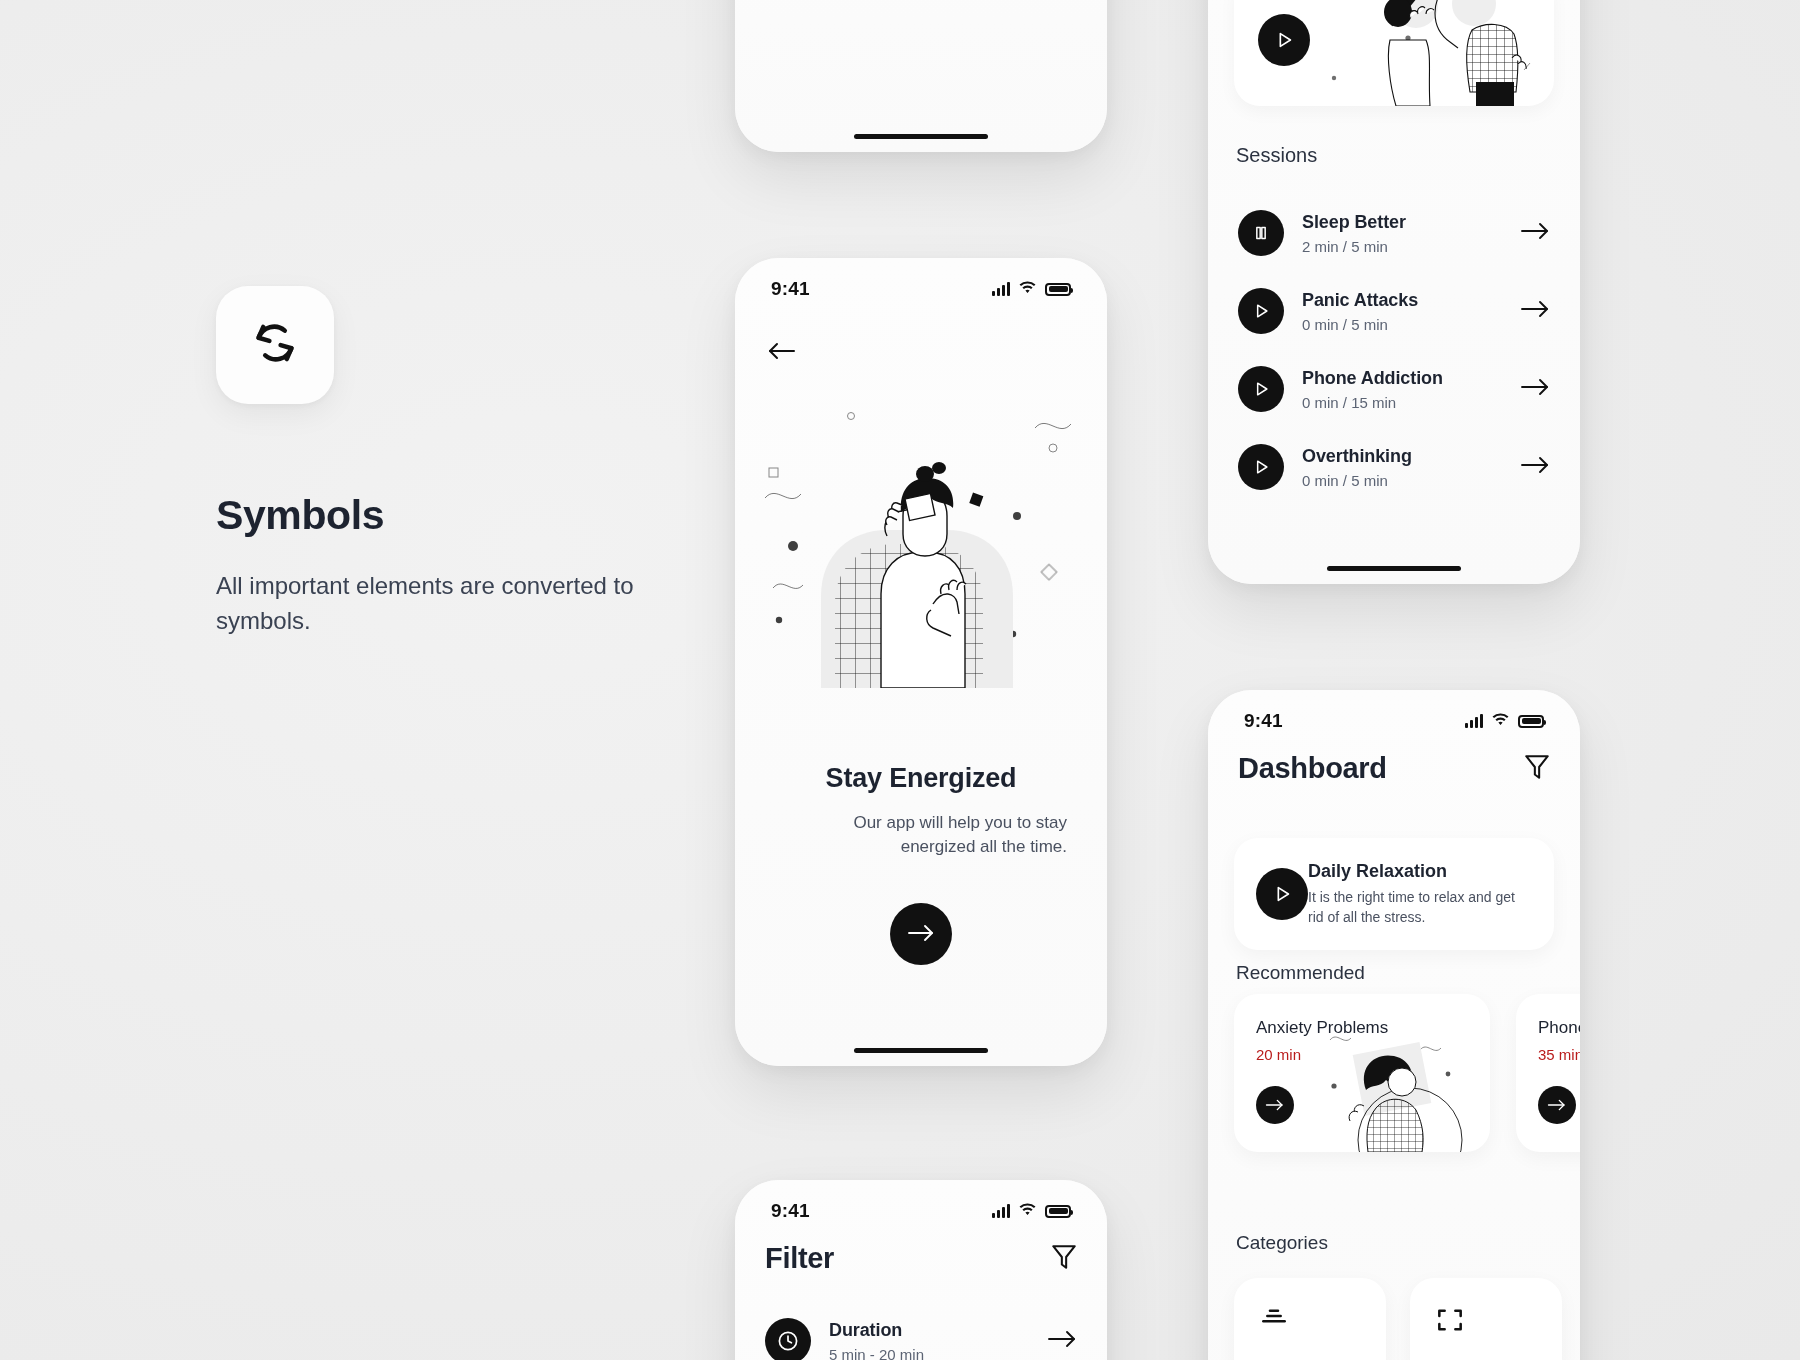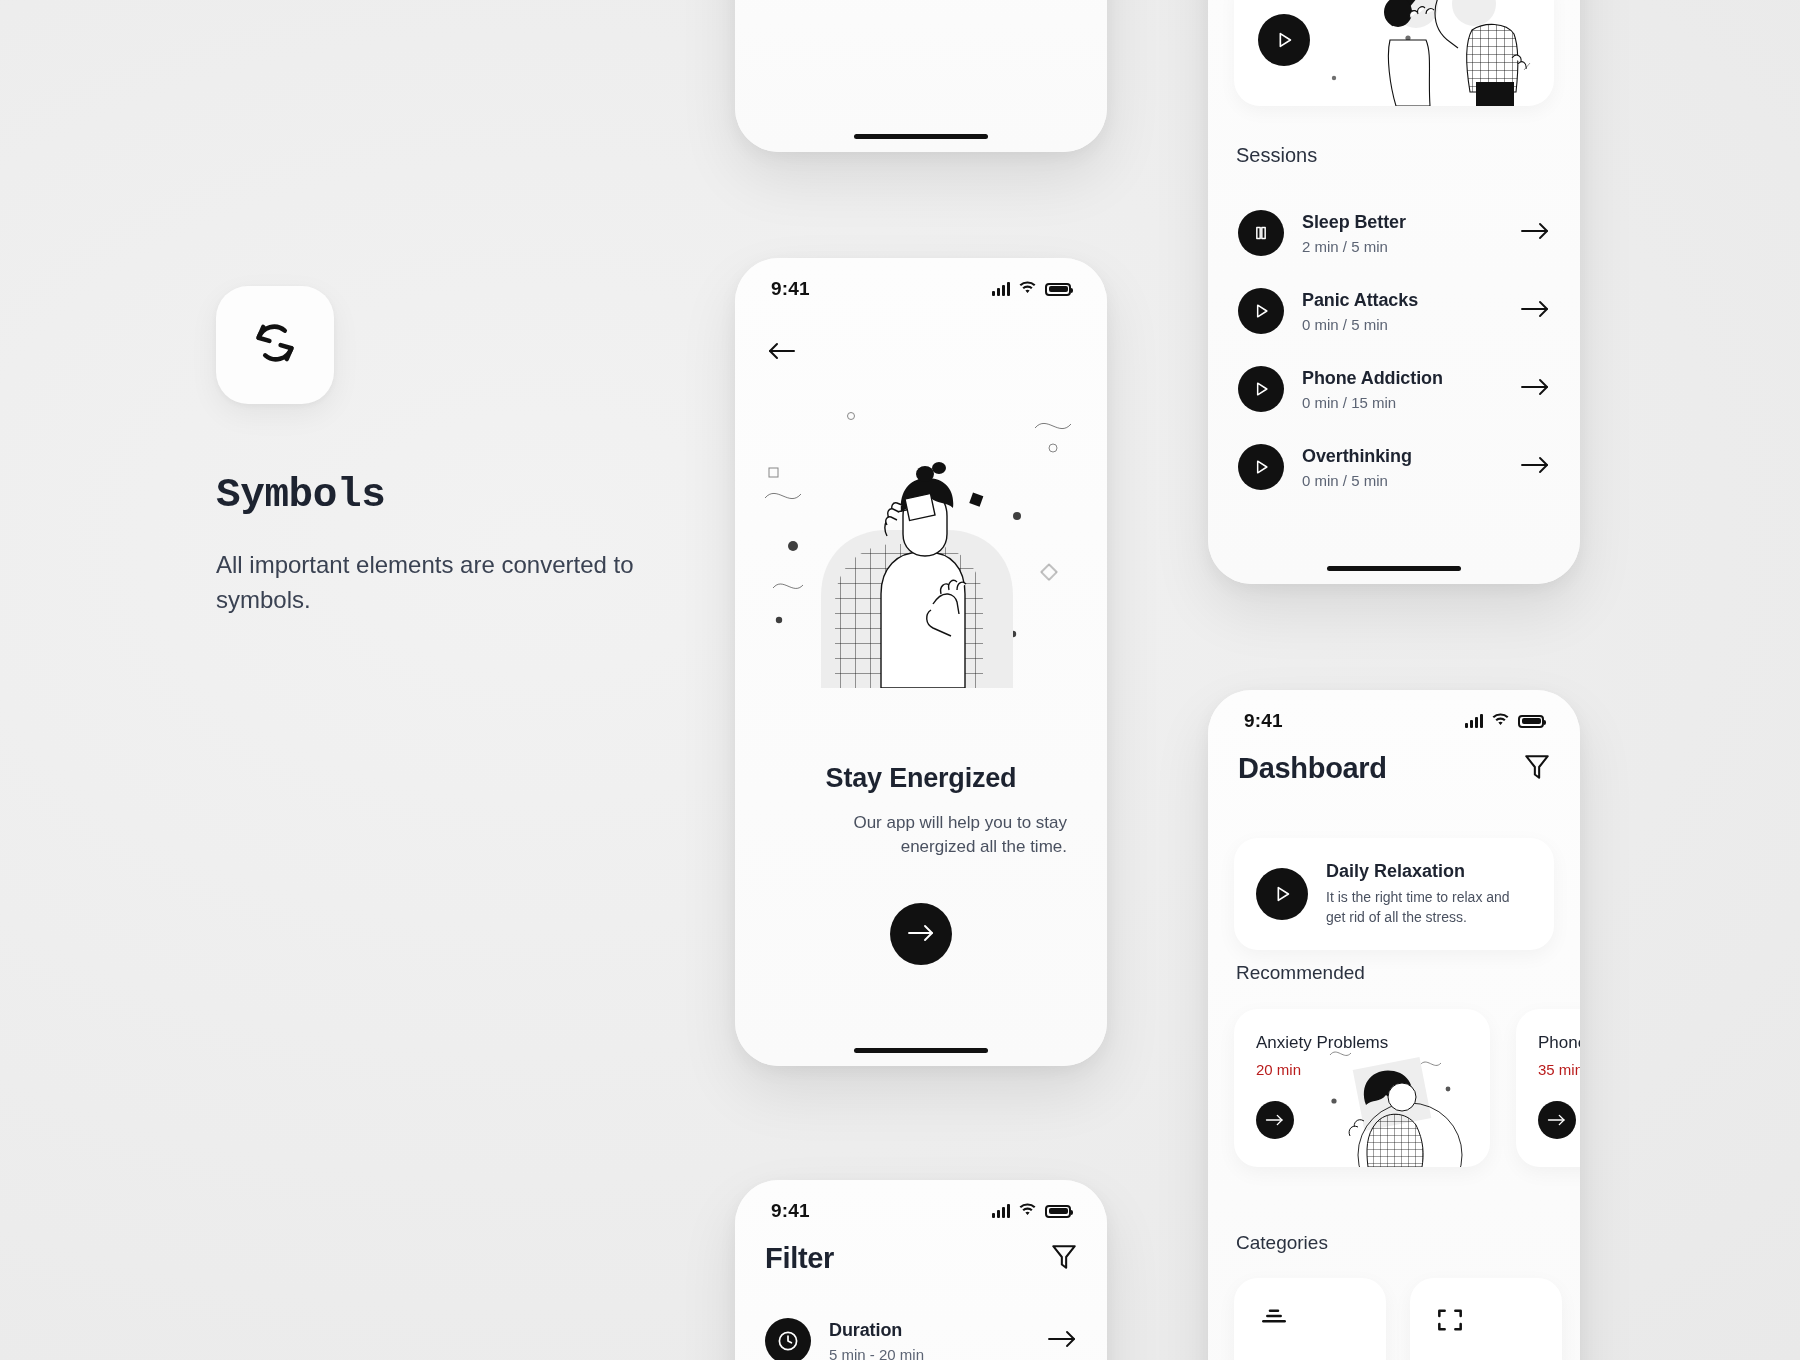--- a/index.html
+++ b/index.html
@@ -14,21 +14,21 @@
 
   
   .features { position: absolute; left: 216px; top: 286px; width: 420px; }
   .feature { margin-bottom: 128px; }
   .feat-icon {
     width: 118px; height: 118px; border-radius: 32px; background: #fdfdfd;
     box-shadow: 0 10px 30px rgba(0,0,0,.06), 0 2px 6px rgba(0,0,0,.04);
     display: flex; align-items: center; justify-content: center;
   }
   .feat-title { font-size: 41px; font-weight: 700; color: #1d2330; letter-spacing: -.4px;
-    margin-top: 68px; font-family: Liberation Mono, monospace; }
+    margin-top: 88px; }
   .feat-desc { font-size: 24px; line-height: 1.44; color: #3a4252; margin-top: 30px; font-weight: 400; }
 
   
   .phone {
     position: absolute; background: #fbfbfb; border-radius: 44px; overflow: hidden;
     box-shadow: 0 26px 60px rgba(0,0,0,.09), 0 6px 18px rgba(0,0,0,.05);
   }
   .screen { position: relative; width: 100%; height: 100%;
     background: linear-gradient(180deg,#fdfdfd 0%,#fafafa 100%); }
 
@@ -89,28 +89,28 @@
   .row-ic { width: 46px; height: 46px; border-radius: 50%; background: #111;
     display: flex; align-items: center; justify-content: center; flex: none; }
   .row-txt { flex: 1; min-width: 0; }
   .row-t { font-size: 18px; font-weight: 700; color: #1d2330; letter-spacing: -.1px; }
   .row-s { font-size: 15px; color: #5c6474; margin-top: 5px; }
   .row-arrow { flex: none; }
 
   
   #phone-dash { left: 1208px; top: 690px; width: 372px; height: 760px; }
   .dash-card { position: absolute; left: 26px; right: 26px; top: 148px; height: 112px;
-    background: #fff; border-radius: 24px; display: flex; align-items: center; gap: 18px;
+    background: #fff; border-radius: 24px; display: flex; align-items: center; 
     padding: 0 22px; box-shadow: 0 6px 20px rgba(0,0,0,.045); }
   .dc-play { width: 52px; height: 52px; border-radius: 50%; background: #111; flex: none;
     display: flex; align-items: center; justify-content: center; }
   .dc-t { font-size: 18px; font-weight: 700; color: #1d2330; }
   .dc-s { font-size: 14px; line-height: 1.38; color: #4a5160; margin-top: 6px; }
   .sec-hd { position: absolute; left: 28px; font-size: 19px; color: #2b3240; }
-  .rec-strip { position: absolute; left: 26px; top: 319px; display: flex; gap: 26px; }
+  .rec-strip { position: absolute; left: 26px; top: 304px; display: flex; gap: 26px; }
   .rec-card { width: 256px; height: 158px; background: #fff; border-radius: 24px;
     position: relative; overflow: hidden; box-shadow: 0 6px 20px rgba(0,0,0,.045); flex: none; }
   .rc-t { position: absolute; left: 22px; top: 24px; font-size: 17px; color: #1d2330; }
   .rc-s { position: absolute; left: 22px; top: 52px; font-size: 15px; color: #b91c1c; }
   .rc-go { position: absolute; left: 22px; top: 92px; width: 38px; height: 38px;
     border-radius: 50%; background: #111; display: flex; align-items: center;
     justify-content: center; }
   .cat-strip { position: absolute; left: 26px; top: 588px; display: flex; gap: 24px; }
   .cat-card { width: 152px; height: 120px; background: #fff; border-radius: 24px;
     position: relative; box-shadow: 0 6px 20px rgba(0,0,0,.045); flex: none; }

